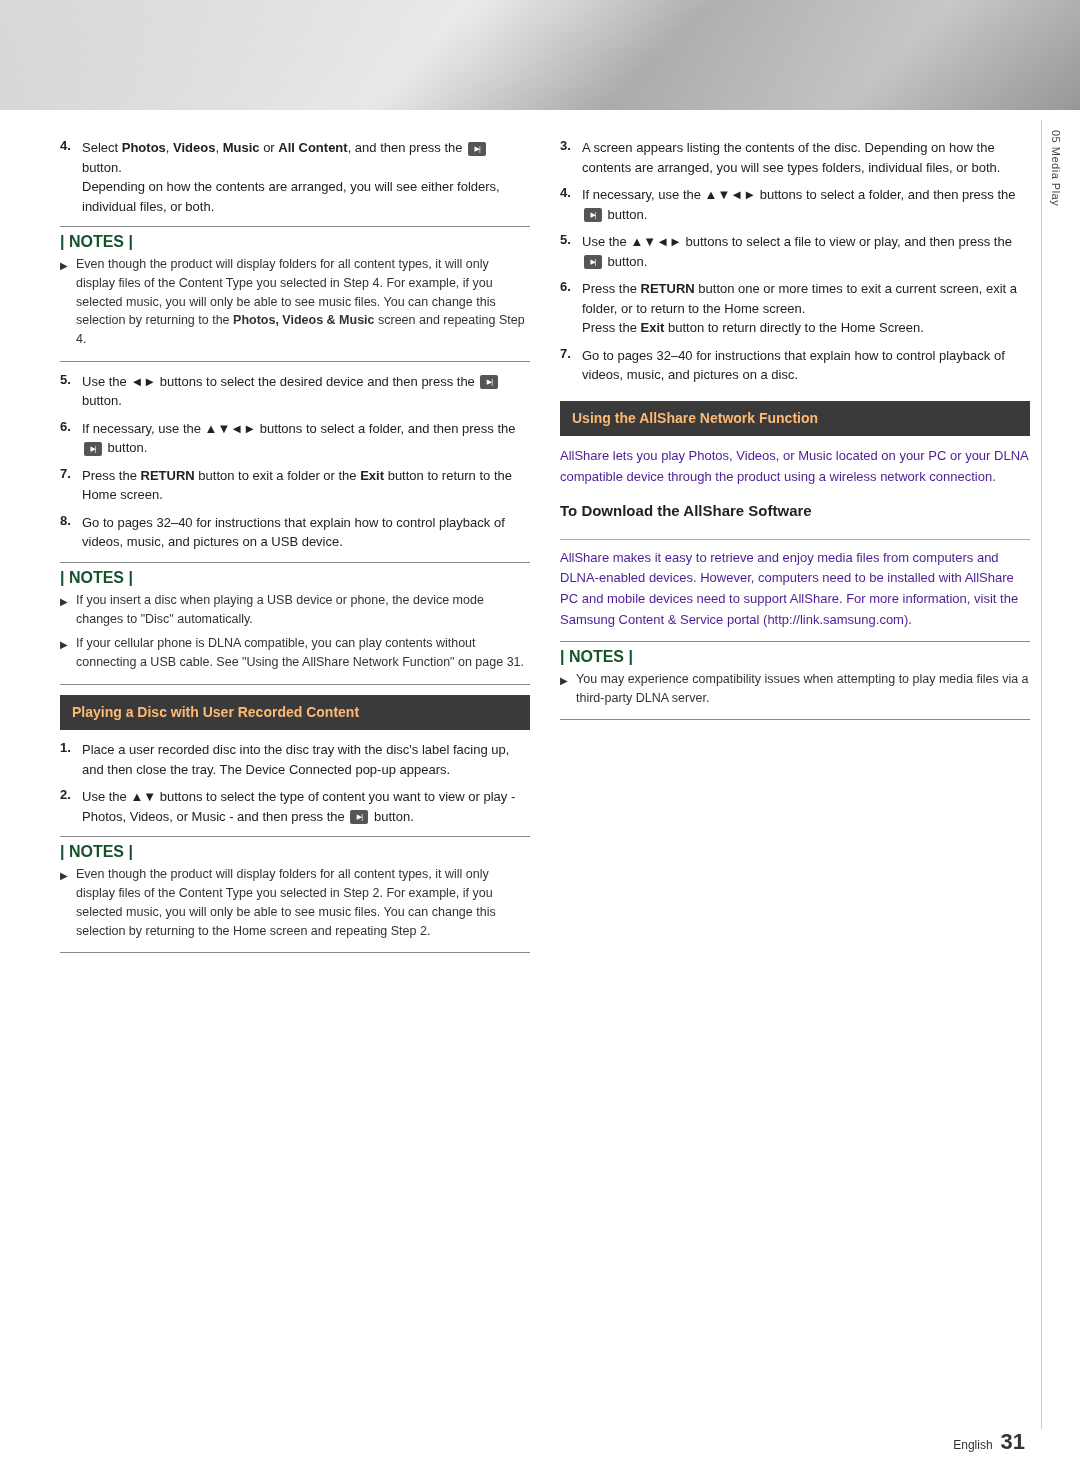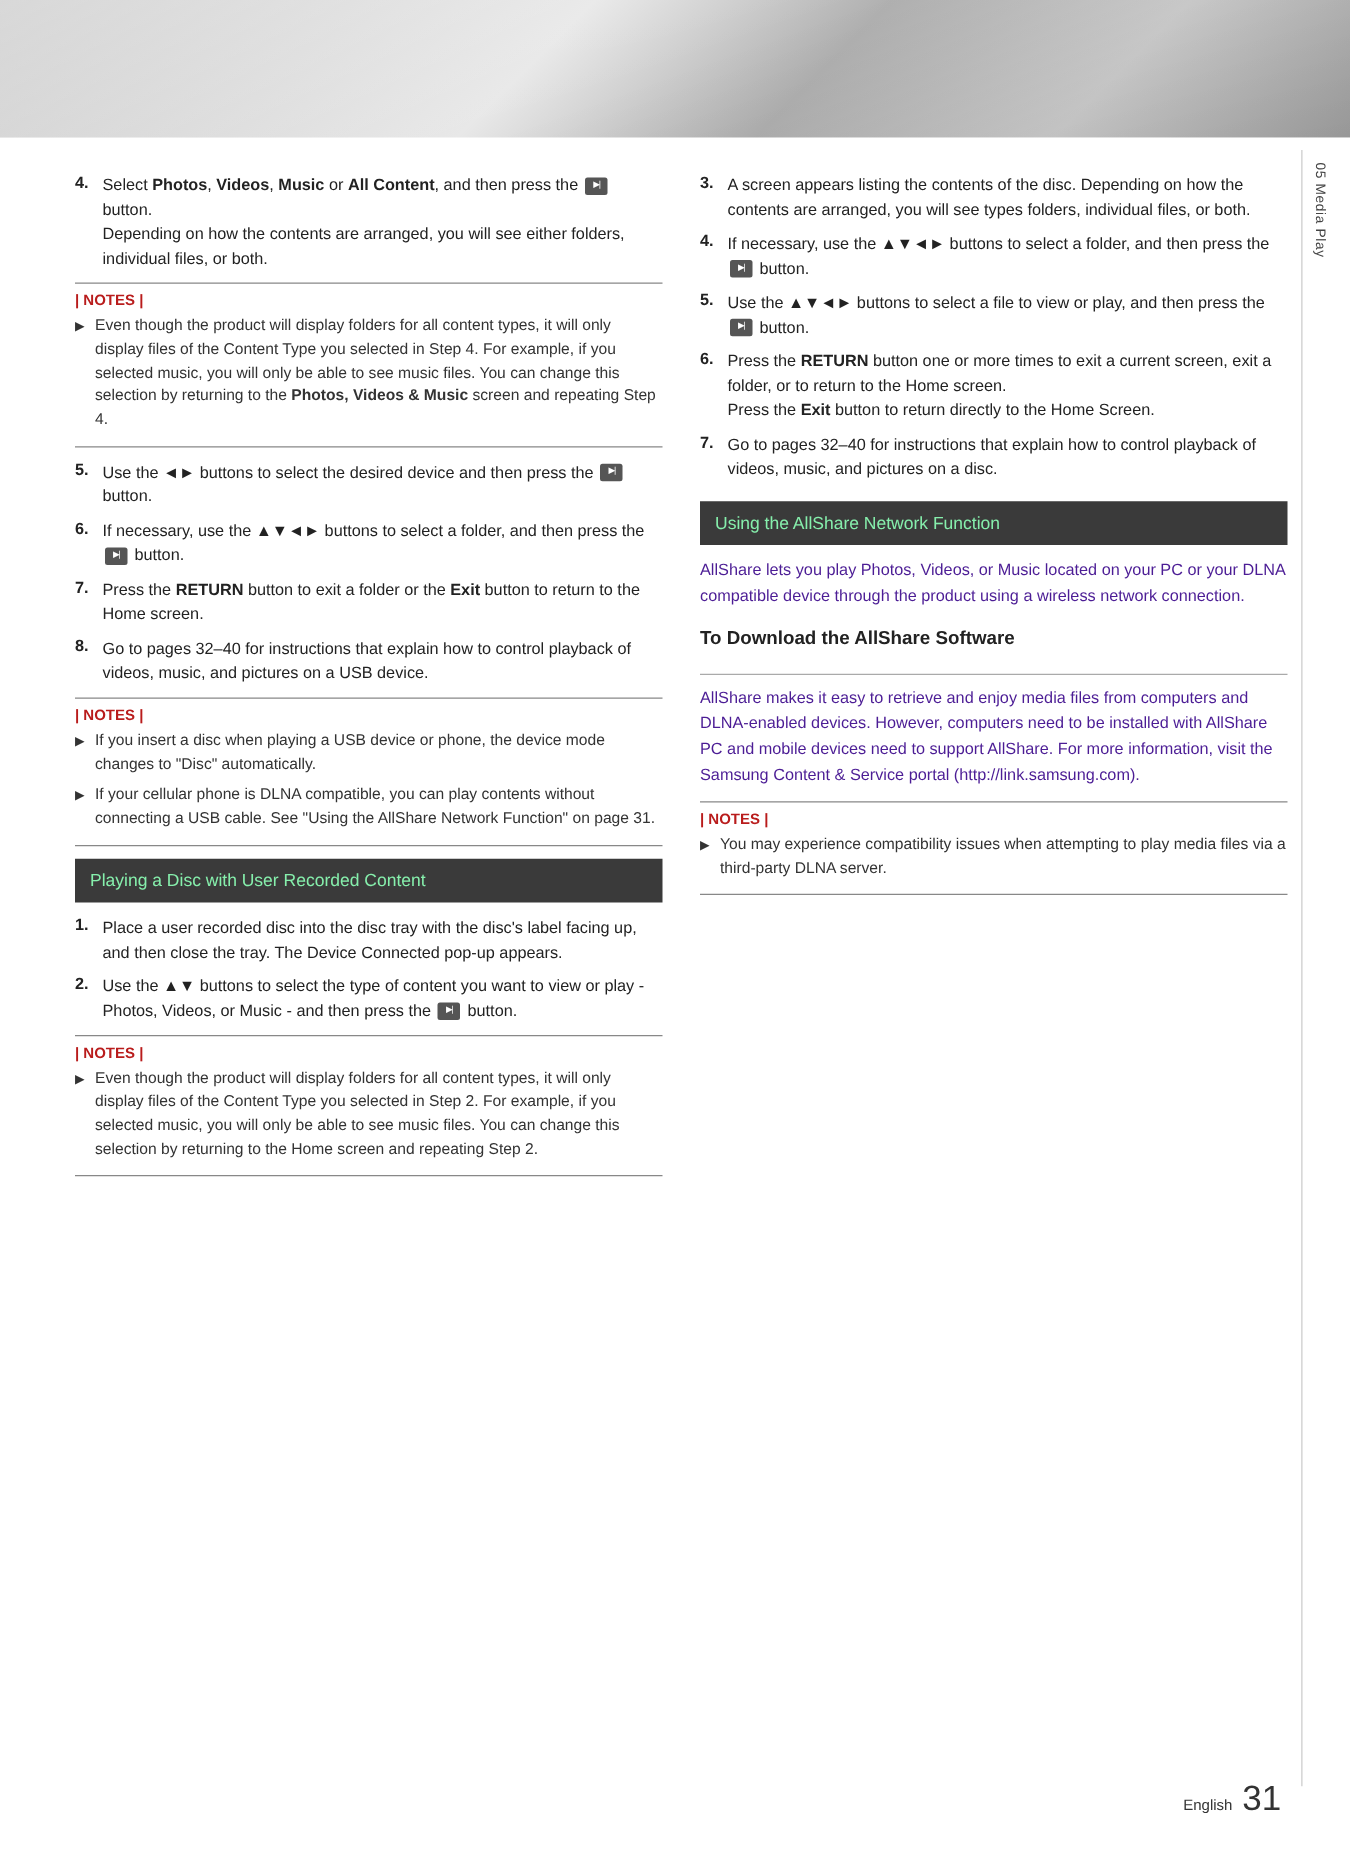--- a/index.html
+++ b/index.html
@@ -53,23 +53,23 @@
     }
 
     .right-col {
       flex: 1;
       min-width: 0;
     }
 
     
     .section-header {
       background: #3a3a3a;
-      color: #86efac;
+      color: #fdba74;
       font-size: 14px;
-      font-weight: normal;
+      font-weight: bold;
       padding: 8px 12px;
       margin-bottom: 10px;
       line-height: 1.4;
     }
     .step-row {
       display: flex;
       gap: 6px;
       margin-bottom: 8px;
     }
     .step-num {
@@ -88,23 +88,23 @@
     }
 
     
     .notes-block {
       border-top: 1px solid #888;
       border-bottom: 1px solid #888;
       margin: 10px 0;
       padding: 6px 0 6px 0;
     }
     .notes-label {
-      font-size: 12px;
-      font-weight: bold;
-      color: #b91c1c;
+      font-size: 16px;
+      font-weight: bold;
+      color: #14532d;
       margin-bottom: 4px;
     }
     .note-item {
       display: flex;
       gap: 6px;
       margin-bottom: 6px;
       font-size: 12.5px;
       line-height: 1.5;
       color: #333;
     }
@@ -317,14 +317,14 @@
         <span class="note-text">You may experience compatibility issues when attempting to play media files via a third-party DLNA server.</span>
       </div>
     </div>
 
   </div>
 
 </div>
 
 <div class="footer">
   <span class="footer-english">English</span>
-  <span class="footer-num" style="font-size:28px; font-weight:normal; margin-left:4px;">31</span>
+  <span class="footer-num" style="font-size:22px; font-weight:bold; margin-left:4px;">31</span>
 </div>
 
 </body></html>

